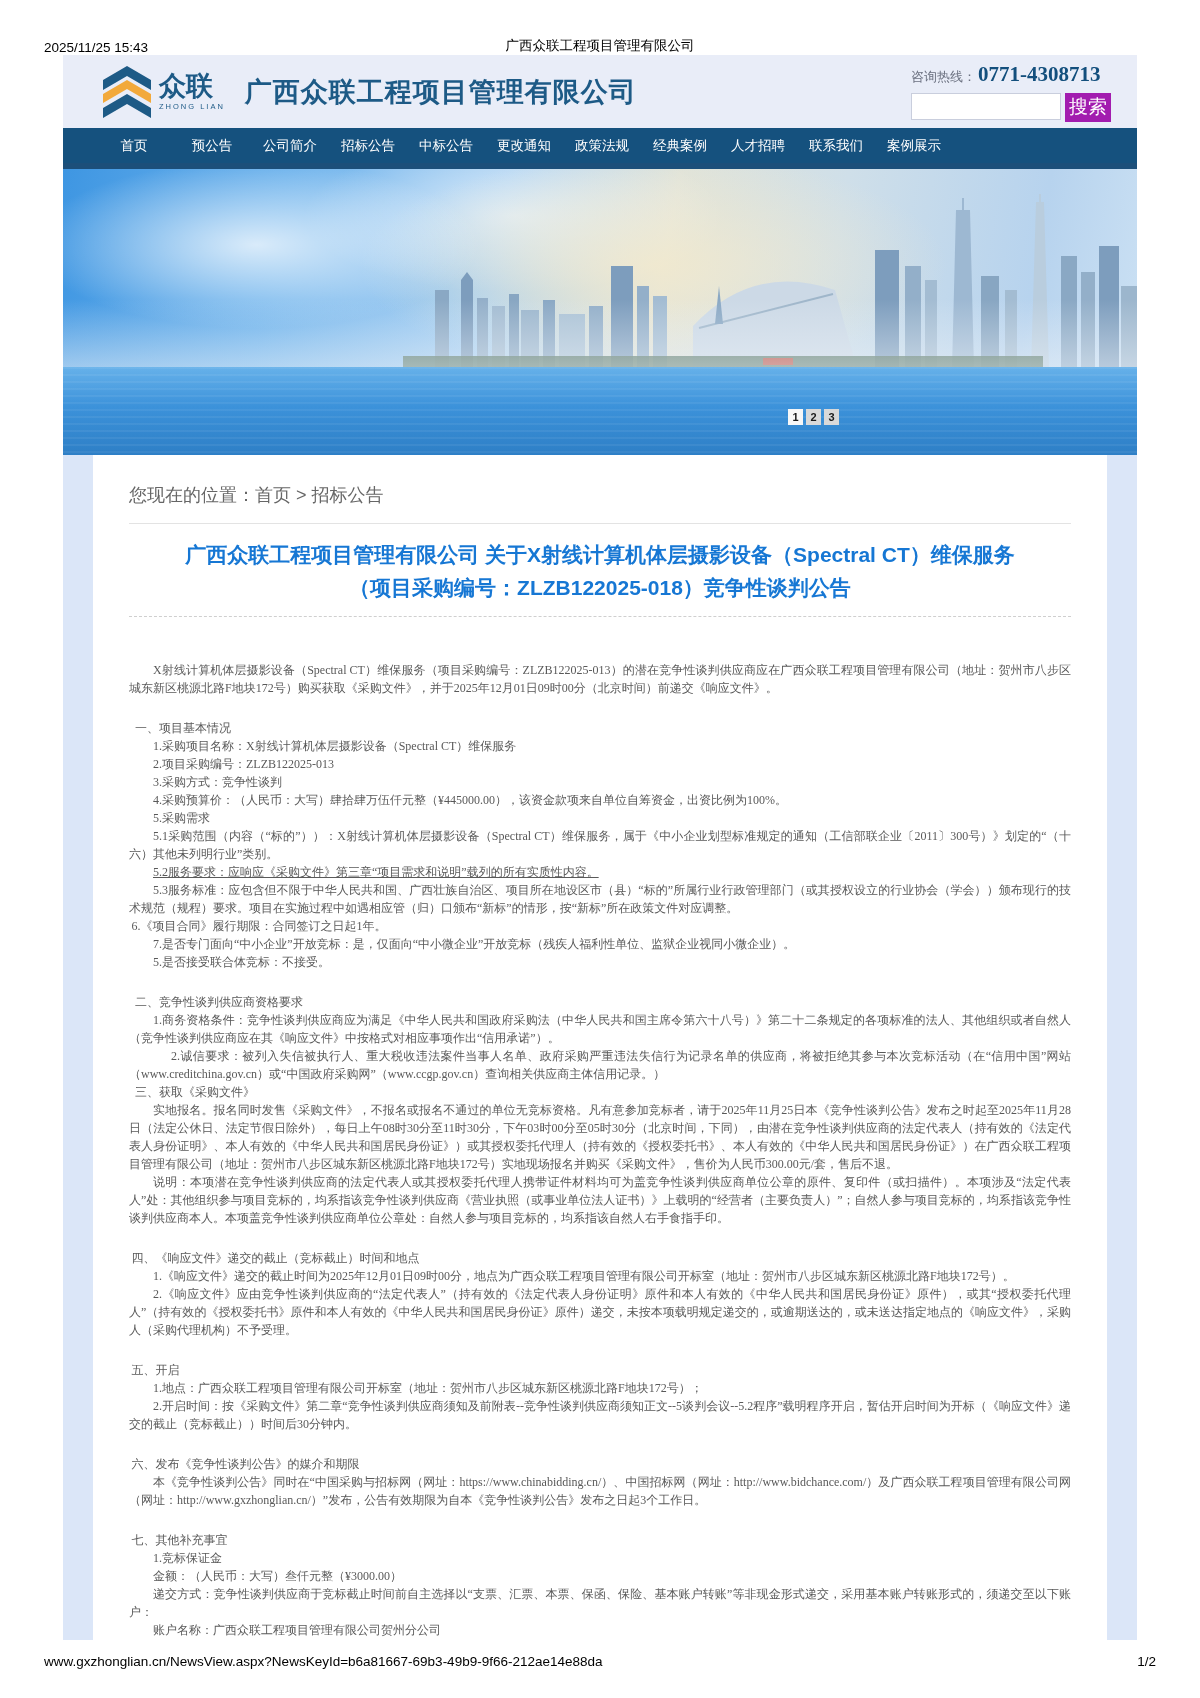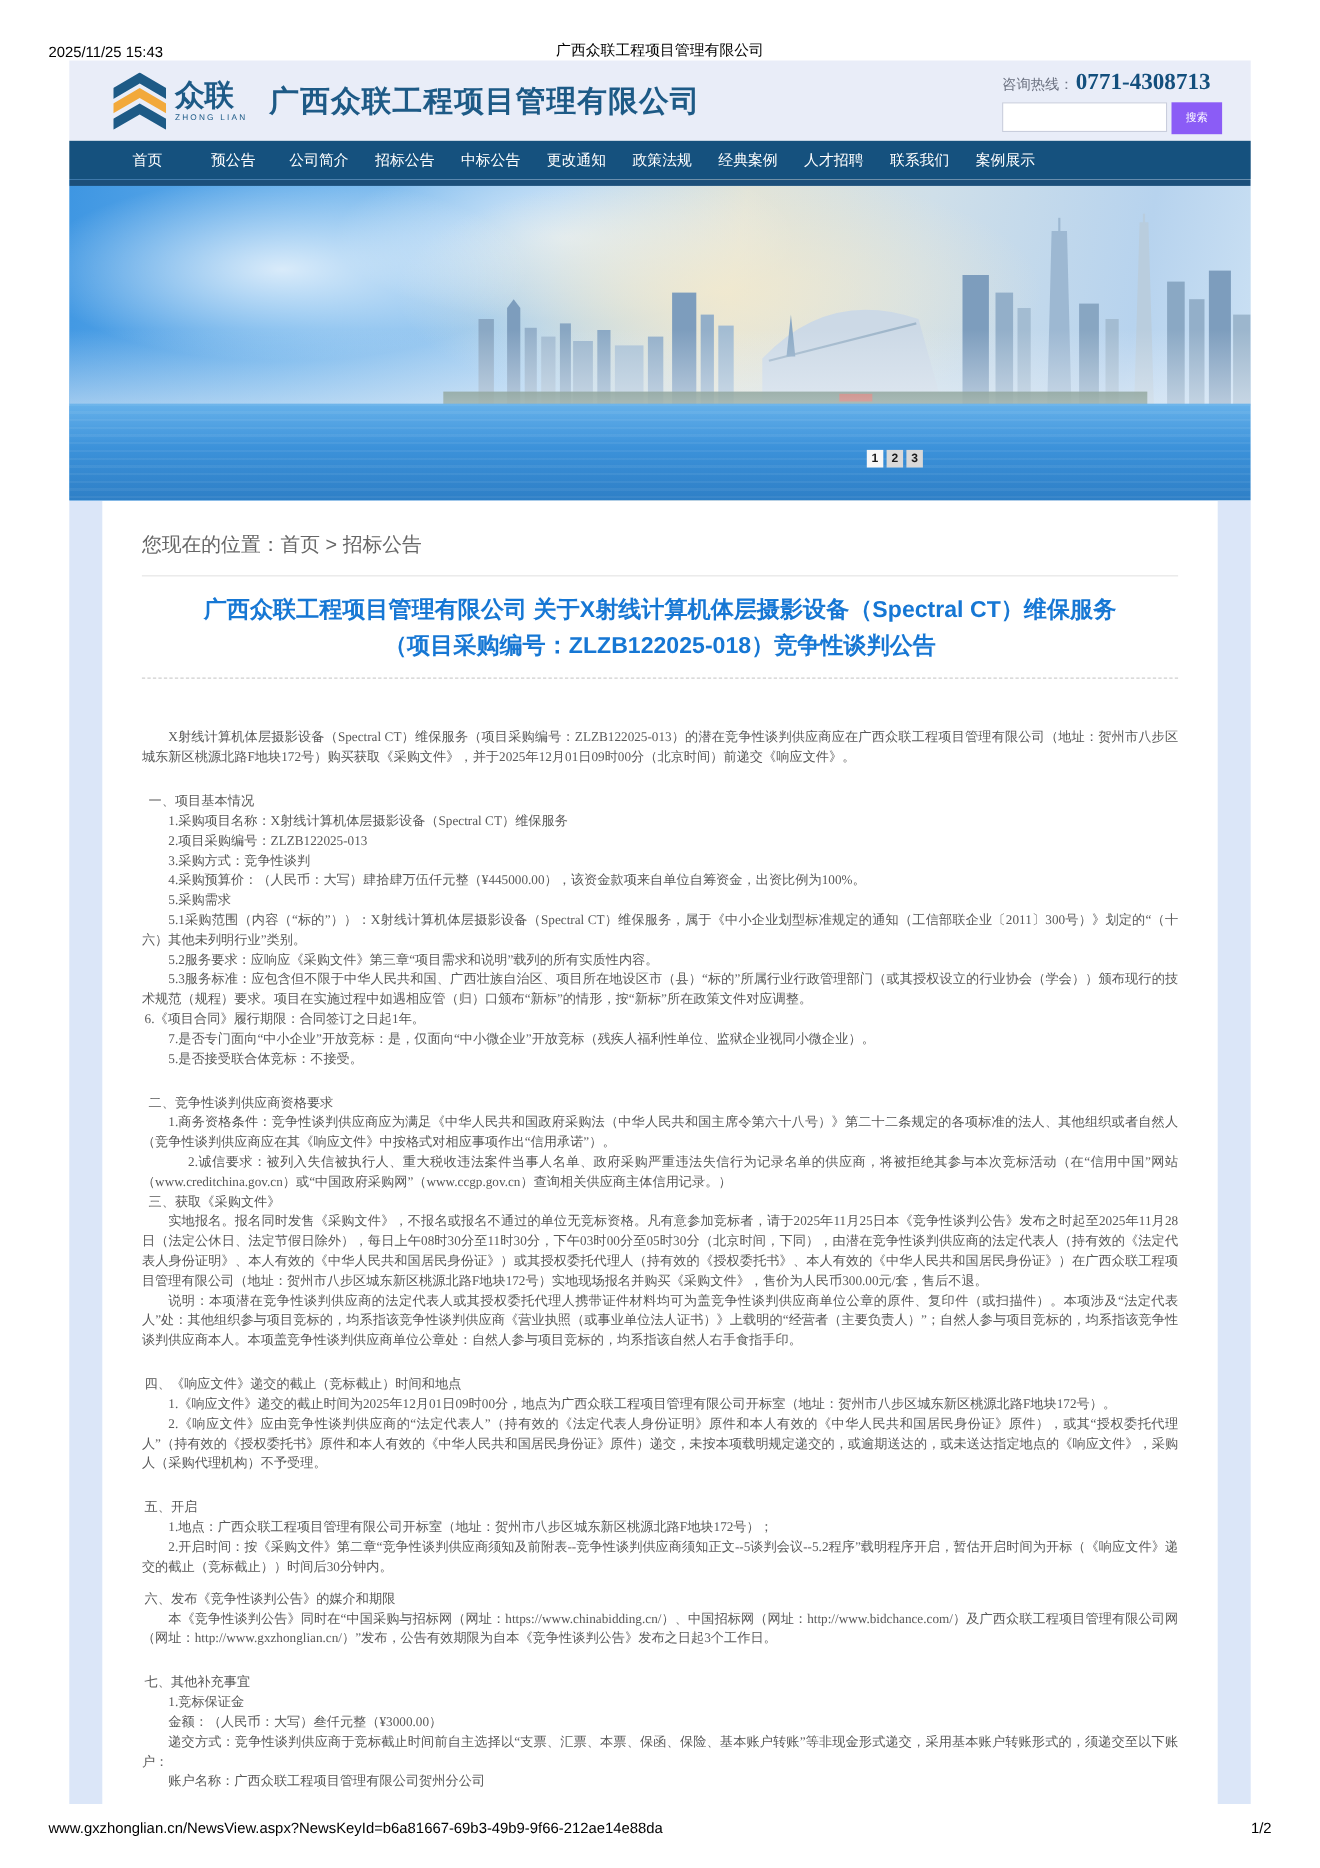--- a/index.html
+++ b/index.html
@@ -19,21 +19,21 @@
   .logo { display:flex; align-items:center; cursor:pointer; }
   .logo-mark { width:48px; height:52px; margin-right:8px; }
   .logo-text-main { font-family:"Liberation Serif","DejaVu Serif",serif; font-size:27px; font-weight:bold; color:#1d5a86; line-height:1; }
   .logo-text-sub { font-size:7.5px; letter-spacing:2px; color:#1d5a86; margin-top:2px; }
   .company-name { font-family:"Liberation Serif","DejaVu Serif",serif; font-size:27px; font-weight:bold; color:#1d5a86; margin-left:20px; letter-spacing:1px; }
   .header-right { margin-left:auto; display:flex; flex-direction:column; align-items:flex-start; }
   .hotline { font-size:13px; color:#6b7180; }
   .hotline-number { font-family:"Liberation Serif","DejaVu Serif",serif; font-size:21px; font-weight:bold; color:#134f7d; margin-left:2px; }
   .search-row { display:flex; margin-top:6px; }
   .search-input { width:150px; height:27px; border:1px solid #c9cedd; background:#fff; outline:none; padding:0 6px; font-size:13px; }
-  .search-btn { width:46px; height:29px; margin-left:4px; background:#8b5cf6; color:#fff; border:none; font-size:10px; cursor:pointer; }
+  .search-btn { width:46px; height:29px; margin-left:4px; background:#a21caf; color:#fff; border:none; font-size:19px; cursor:pointer; }
 
   
   .nav { height:35px; background:#15517e; display:flex; align-items:center; padding-left:32px; }
   .nav-item { width:78px; text-align:center; color:#ffffff; font-size:13.5px; cursor:pointer; white-space:nowrap; }
 
   
   .banner { height:292px; position:relative; overflow:hidden;
     background:
       radial-gradient(ellipse 320px 120px at 18% 28%, rgba(255,255,255,.75), rgba(255,255,255,0) 70%),
       radial-gradient(ellipse 420px 160px at 55% 35%, rgba(244,234,205,.8), rgba(244,234,205,0) 70%),
@@ -165,38 +165,38 @@
       <div class="dotted"></div>
       <div class="article-body" id="article-body">
           <p class="para" style="text-indent: 2em;">X射线计算机体层摄影设备（Spectral CT）维保服务（项目采购编号：ZLZB122025-013）的潜在竞争性谈判供应商应在广西众联工程项目管理有限公司（地址：贺州市八步区城东新区桃源北路F地块172号）购买获取《采购文件》，并于2025年12月01日09时00分（北京时间）前递交《响应文件》。</p>
           <p class="para gap" style="text-indent: 0.5em;">一、项目基本情况</p>
           <p class="para" style="text-indent: 2em;">1.采购项目名称：X射线计算机体层摄影设备（Spectral CT）维保服务</p>
           <p class="para" style="text-indent: 2em;">2.项目采购编号：ZLZB122025-013</p>
           <p class="para" style="text-indent: 2em;">3.采购方式：竞争性谈判</p>
           <p class="para" style="text-indent: 2em;">4.采购预算价：（人民币：大写）肆拾肆万伍仟元整（¥445000.00），该资金款项来自单位自筹资金，出资比例为100%。</p>
           <p class="para" style="text-indent: 2em;">5.采购需求</p>
           <p class="para" style="text-indent: 2em;">5.1采购范围（内容（“标的”））：X射线计算机体层摄影设备（Spectral CT）维保服务，属于《中小企业划型标准规定的通知（工信部联企业〔2011〕300号）》划定的“（十六）其他未列明行业”类别。</p>
-          <p class="para" style="text-indent: 2em;">5.2服务要求：应响应《采购文件》第三章“项目需求和说明”载列的所有实质性内容。</p>
+          <p class="para" style="text-indent: 2em; text-decoration: underline;">5.2服务要求：应响应《采购文件》第三章“项目需求和说明”载列的所有实质性内容。</p>
           <p class="para" style="text-indent: 2em;">5.3服务标准：应包含但不限于中华人民共和国、广西壮族自治区、项目所在地设区市（县）“标的”所属行业行政管理部门（或其授权设立的行业协会（学会））颁布现行的技术规范（规程）要求。项目在实施过程中如遇相应管（归）口颁布“新标”的情形，按“新标”所在政策文件对应调整。</p>
           <p class="para" style="text-indent: 0.2em;">6.《项目合同》履行期限：合同签订之日起1年。</p>
           <p class="para" style="text-indent: 2em;">7.是否专门面向“中小企业”开放竞标：是，仅面向“中小微企业”开放竞标（残疾人福利性单位、监狱企业视同小微企业）。</p>
           <p class="para" style="text-indent: 2em;">5.是否接受联合体竞标：不接受。</p>
           <p class="para gap" style="text-indent: 0.5em;">二、竞争性谈判供应商资格要求</p>
           <p class="para" style="text-indent: 2em;">1.商务资格条件：竞争性谈判供应商应为满足《中华人民共和国政府采购法（中华人民共和国主席令第六十八号）》第二十二条规定的各项标准的法人、其他组织或者自然人（竞争性谈判供应商应在其《响应文件》中按格式对相应事项作出“信用承诺”）。</p>
           <p class="para" style="text-indent: 3.5em;">2.诚信要求：被列入失信被执行人、重大税收违法案件当事人名单、政府采购严重违法失信行为记录名单的供应商，将被拒绝其参与本次竞标活动（在“信用中国”网站（www.creditchina.gov.cn）或“中国政府采购网”（www.ccgp.gov.cn）查询相关供应商主体信用记录。）</p>
           <p class="para" style="text-indent: 0.5em;">三、获取《采购文件》</p>
           <p class="para" style="text-indent: 2em;">实地报名。报名同时发售《采购文件》，不报名或报名不通过的单位无竞标资格。凡有意参加竞标者，请于2025年11月25日本《竞争性谈判公告》发布之时起至2025年11月28日（法定公休日、法定节假日除外），每日上午08时30分至11时30分，下午03时00分至05时30分（北京时间，下同），由潜在竞争性谈判供应商的法定代表人（持有效的《法定代表人身份证明》、本人有效的《中华人民共和国居民身份证》）或其授权委托代理人（持有效的《授权委托书》、本人有效的《中华人民共和国居民身份证》）在广西众联工程项目管理有限公司（地址：贺州市八步区城东新区桃源北路F地块172号）实地现场报名并购买《采购文件》，售价为人民币300.00元/套，售后不退。</p>
           <p class="para" style="text-indent: 2em;">说明：本项潜在竞争性谈判供应商的法定代表人或其授权委托代理人携带证件材料均可为盖竞争性谈判供应商单位公章的原件、复印件（或扫描件）。本项涉及“法定代表人”处：其他组织参与项目竞标的，均系指该竞争性谈判供应商《营业执照（或事业单位法人证书）》上载明的“经营者（主要负责人）”；自然人参与项目竞标的，均系指该竞争性谈判供应商本人。本项盖竞争性谈判供应商单位公章处：自然人参与项目竞标的，均系指该自然人右手食指手印。</p>
           <p class="para gap" style="text-indent: 0.2em;">四、《响应文件》递交的截止（竞标截止）时间和地点</p>
           <p class="para" style="text-indent: 2em;">1.《响应文件》递交的截止时间为2025年12月01日09时00分，地点为广西众联工程项目管理有限公司开标室（地址：贺州市八步区城东新区桃源北路F地块172号）。</p>
           <p class="para" style="text-indent: 2em;">2.《响应文件》应由竞争性谈判供应商的“法定代表人”（持有效的《法定代表人身份证明》原件和本人有效的《中华人民共和国居民身份证》原件），或其“授权委托代理人”（持有效的《授权委托书》原件和本人有效的《中华人民共和国居民身份证》原件）递交，未按本项载明规定递交的，或逾期送达的，或未送达指定地点的《响应文件》，采购人（采购代理机构）不予受理。</p>
           <p class="para gap" style="text-indent: 0.2em;">五、开启</p>
           <p class="para" style="text-indent: 2em;">1.地点：广西众联工程项目管理有限公司开标室（地址：贺州市八步区城东新区桃源北路F地块172号）；</p>
           <p class="para" style="text-indent: 2em;">2.开启时间：按《采购文件》第二章“竞争性谈判供应商须知及前附表--竞争性谈判供应商须知正文--5谈判会议--5.2程序”载明程序开启，暂估开启时间为开标（《响应文件》递交的截止（竞标截止））时间后30分钟内。</p>
-          <p class="para gap" style="text-indent: 0.2em; margin-top: 11px;">六、发布《竞争性谈判公告》的媒介和期限</p>
+          <p class="para gap" style="text-indent: 0.2em;">六、发布《竞争性谈判公告》的媒介和期限</p>
           <p class="para" style="text-indent: 2em;">本《竞争性谈判公告》同时在“中国采购与招标网（网址：https://www.chinabidding.cn/）、中国招标网（网址：http://www.bidchance.com/）及广西众联工程项目管理有限公司网（网址：http://www.gxzhonglian.cn/）”发布，公告有效期限为自本《竞争性谈判公告》发布之日起3个工作日。</p>
           <p class="para gap" style="text-indent: 0.2em;">七、其他补充事宜</p>
           <p class="para" style="text-indent: 2em;">1.竞标保证金</p>
           <p class="para" style="text-indent: 2em;">金额：（人民币：大写）叁仟元整（¥3000.00）</p>
           <p class="para" style="text-indent: 2em;">递交方式：竞争性谈判供应商于竞标截止时间前自主选择以“支票、汇票、本票、保函、保险、基本账户转账”等非现金形式递交，采用基本账户转账形式的，须递交至以下账户：</p>
           <p class="para" style="text-indent: 2em;">账户名称：广西众联工程项目管理有限公司贺州分公司</p>
         </div>
     </div>
   </div>
 

